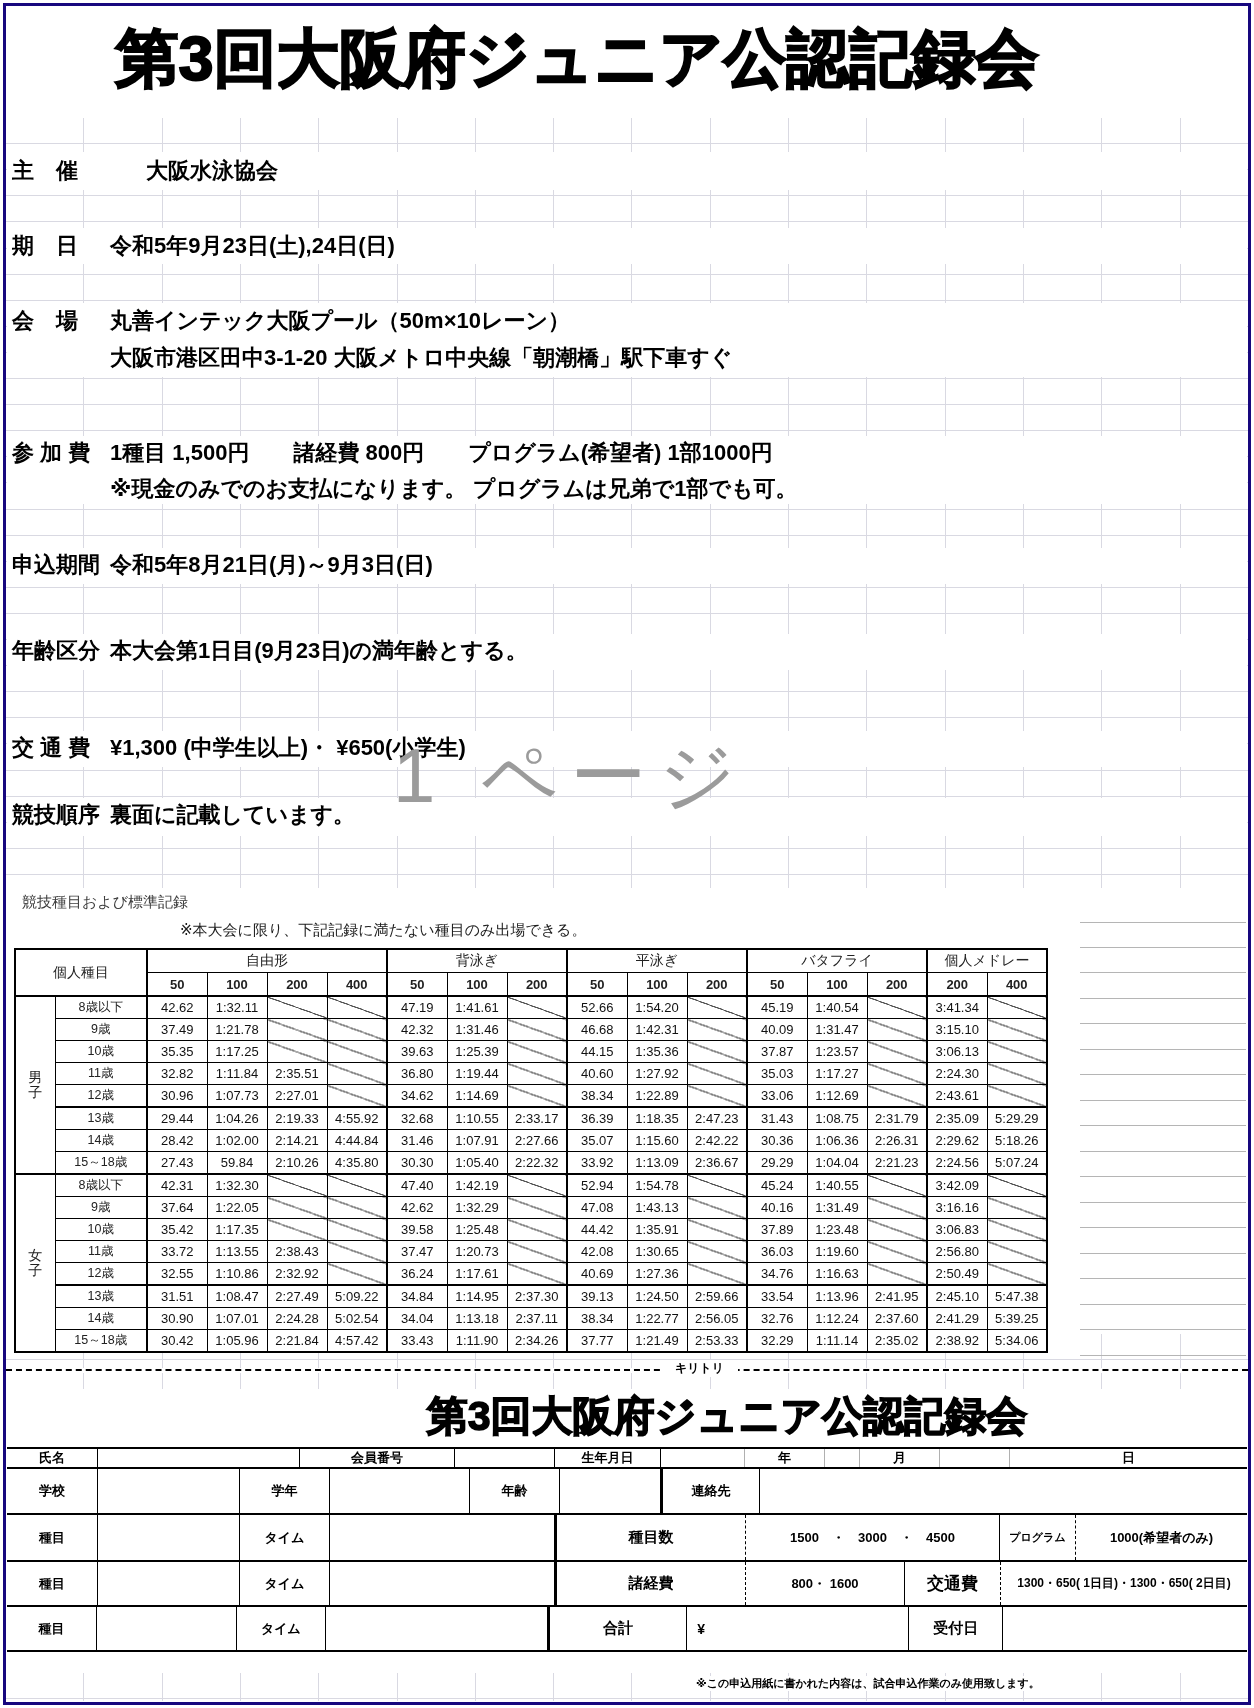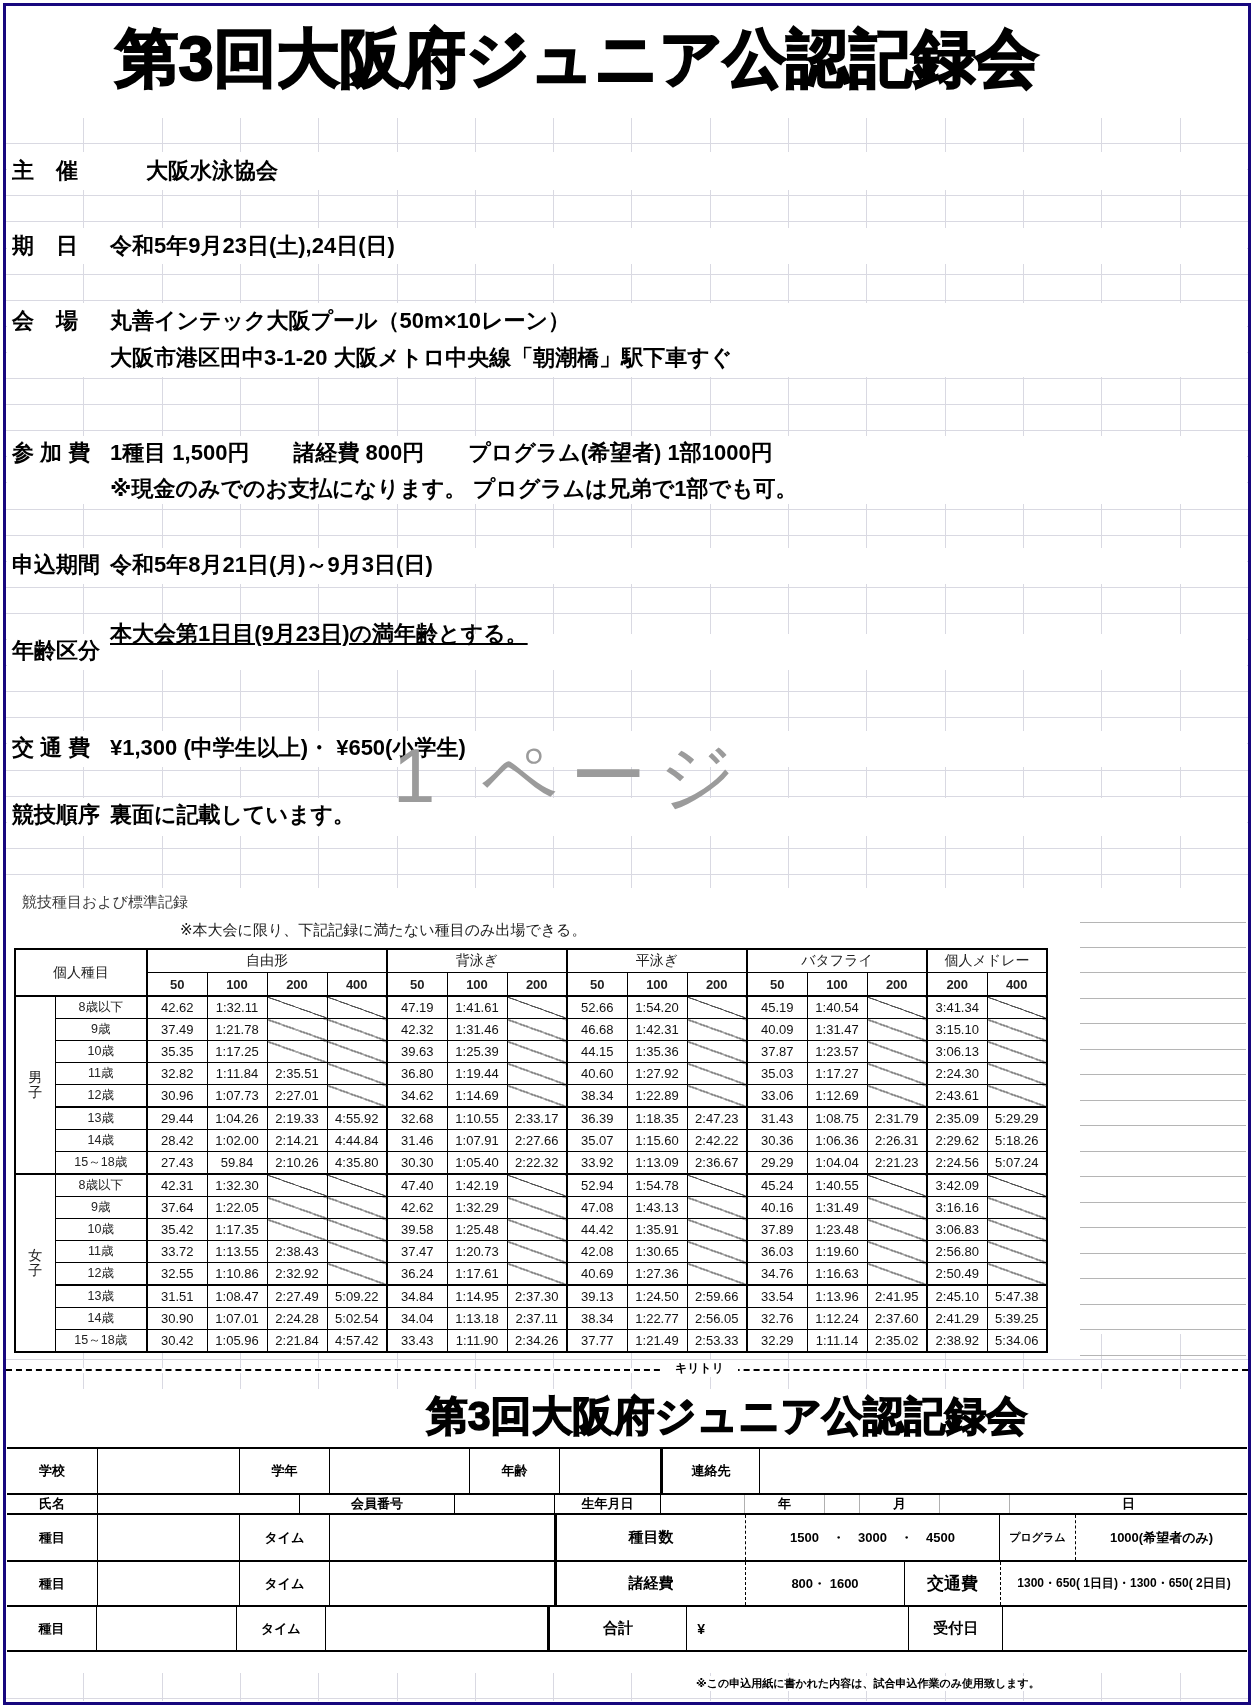--- a/index.html
+++ b/index.html
@@ -87,21 +87,21 @@
   <div class="info-value" style="top:343px;">大阪市港区田中3-1-20 大阪メトロ中央線「朝潮橋」駅下車すぐ</div>
 
   <div class="info-label" style="top:438px;">参 加 費</div>
   <div class="info-value" style="top:438px;">1種目 1,500円　　諸経費 800円　　プログラム(希望者) 1部1000円</div>
   <div class="info-value" style="top:474px;">※現金のみでのお支払になります。 プログラムは兄弟で1部でも可。</div>
 
   <div class="info-label" style="top:550px;">申込期間</div>
   <div class="info-value" style="top:550px;">令和5年8月21日(月)～9月3日(日)</div>
 
   <div class="info-label" style="top:636px;">年齢区分</div>
-  <div class="info-value" style="top:619px;text-decoration:underline;">本大会第1日目(9月23日)の満年齢とする。</div>
+  <div class="info-value" style="top:636px;">本大会第1日目(9月23日)の満年齢とする。</div>
 
   <div class="info-label" style="top:733px;">交 通 費</div>
   <div class="info-value" style="top:733px;">¥1,300 (中学生以上)・ ¥650(小学生)</div>
 
   <div class="info-label" style="top:800px;">競技順序</div>
   <div class="info-value" style="top:800px;">裏面に記載しています。</div>
 
   <div class="watermark">1 ページ</div>
 
   <div class="sec-title">競技種目および標準記録</div>
@@ -446,45 +446,45 @@
     </table>
 
   <div class="cutline">
     <span class="cutline-label">キリトリ</span>
   </div>
 
   <div class="form-title">第3回大阪府ジュニア公認記録会</div>
 
   <div class="form">
 
-    <div class="frow" style="height:44px;">
-      <div class="fc" style="width:91px;">学校</div>
-      <div class="fc" style="width:142px;"></div>
-      <div class="fc" style="width:90px;">学年</div>
-      <div class="fc" style="width:140px;"></div>
-      <div class="fc" style="width:90px;">年齢</div>
-      <div class="fc" style="width:101px;"></div>
-      <div class="fc thickL" style="width:99px;">連絡先</div>
-      <div class="fc last" style="width:487px;"></div>
-    </div>
-
     <div class="frow">
       <div class="fc" style="width:91px;">氏名</div>
       <div class="fc" style="width:202px;"></div>
       <div class="fc" style="width:155px;">会員番号</div>
       <div class="fc" style="width:100px;"></div>
       <div class="fc" style="width:106px;">生年月日</div>
       <div class="fc gray" style="width:84px;"></div>
       <div class="fc gray" style="width:80px;">年</div>
       <div class="fc gray" style="width:35px;"></div>
       <div class="fc gray" style="width:80px;">月</div>
       <div class="fc gray" style="width:70px;"></div>
       <div class="fc last" style="width:237px;">日</div>
     </div>
 
+    <div class="frow" style="height:44px;">
+      <div class="fc" style="width:91px;">学校</div>
+      <div class="fc" style="width:142px;"></div>
+      <div class="fc" style="width:90px;">学年</div>
+      <div class="fc" style="width:140px;"></div>
+      <div class="fc" style="width:90px;">年齢</div>
+      <div class="fc" style="width:101px;"></div>
+      <div class="fc thickL" style="width:99px;">連絡先</div>
+      <div class="fc last" style="width:487px;"></div>
+    </div>
+
     <div class="frow" style="height:45px;">
       <div class="fc" style="width:91px;">種目</div>
       <div class="fc" style="width:142px;"></div>
       <div class="fc" style="width:90px;">タイム</div>
       <div class="fc" style="width:225px;"></div>
       <div class="fc big thickL" style="width:190px;border-right:none;font-family:Liberation Serif, serif;">種目数</div>
       <div class="fc val dashL" style="width:255px;border-right:1.5px solid #000;">1500　・　3000　・　4500</div>
       <div class="fc small" style="width:75px;border-right:none;">プログラム</div>
       <div class="fc val dashL last" style="width:172px;">1000(希望者のみ)</div>
     </div>

